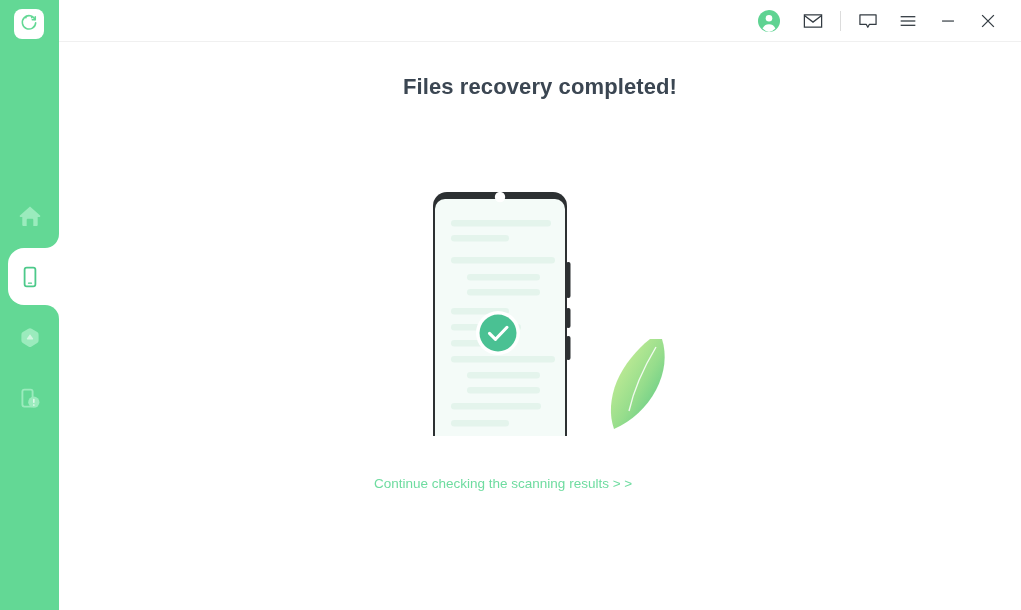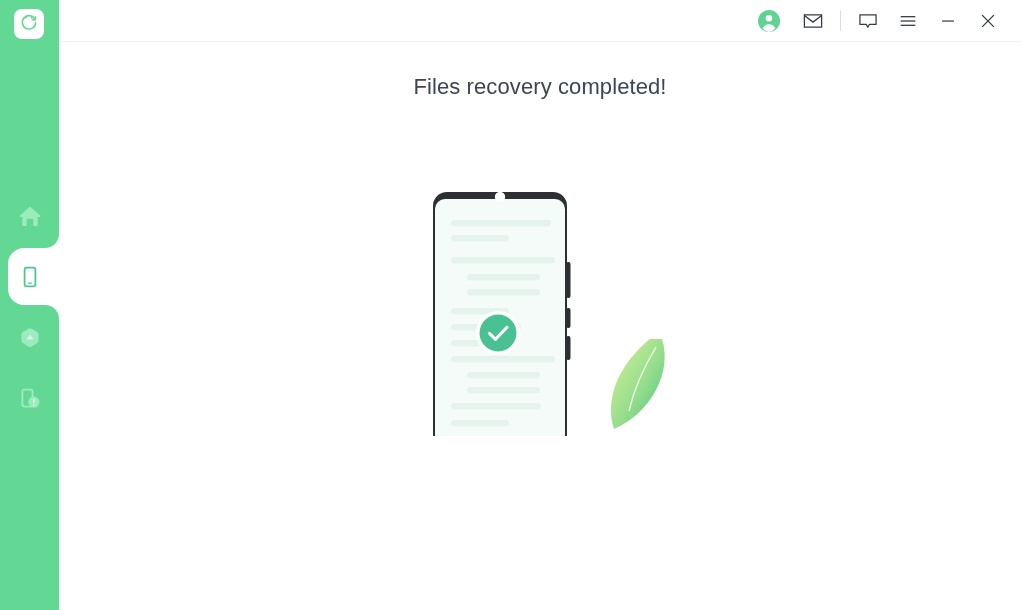--- a/index.html
+++ b/index.html
@@ -118,21 +118,21 @@
     height: 568px;
   }
 
   .page-title {
     position: absolute;
     top: 32px;
     left: 0; right: 0;
     text-align: center;
     font-size: 22px;
     color: #3b4652;
-    font-weight: 400;
+    font-weight: 700;
     letter-spacing: 0.1px;
   }
 
   
   .illustration {
     position: absolute;
     left: 341px;
     top: 142px;
     width: 280px;
     height: 252px;
@@ -352,17 +352,18 @@
             <g>
               <circle cx="98" cy="149" r="22" fill="#ffffff"></circle>
               <circle cx="98" cy="149" r="18.5" fill="#4ac193"></circle>
               <path d="M89.5 149.3l6 6 11.5-12" stroke="#ffffff" stroke-width="3.1" stroke-linecap="round" stroke-linejoin="round" fill="none"></path>
             </g>
           </g>
         </svg>
       </div>
 
       <div class="links">
+        <a class="link first" href="#">Continue checking the scanning results &gt; &gt;</a>
       </div>
 
     </div>
   </div>
 </div>
 
 </body></html>

